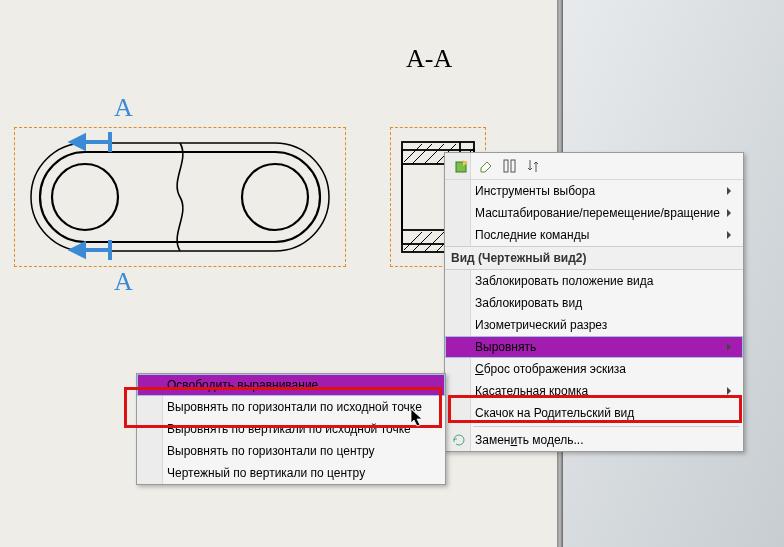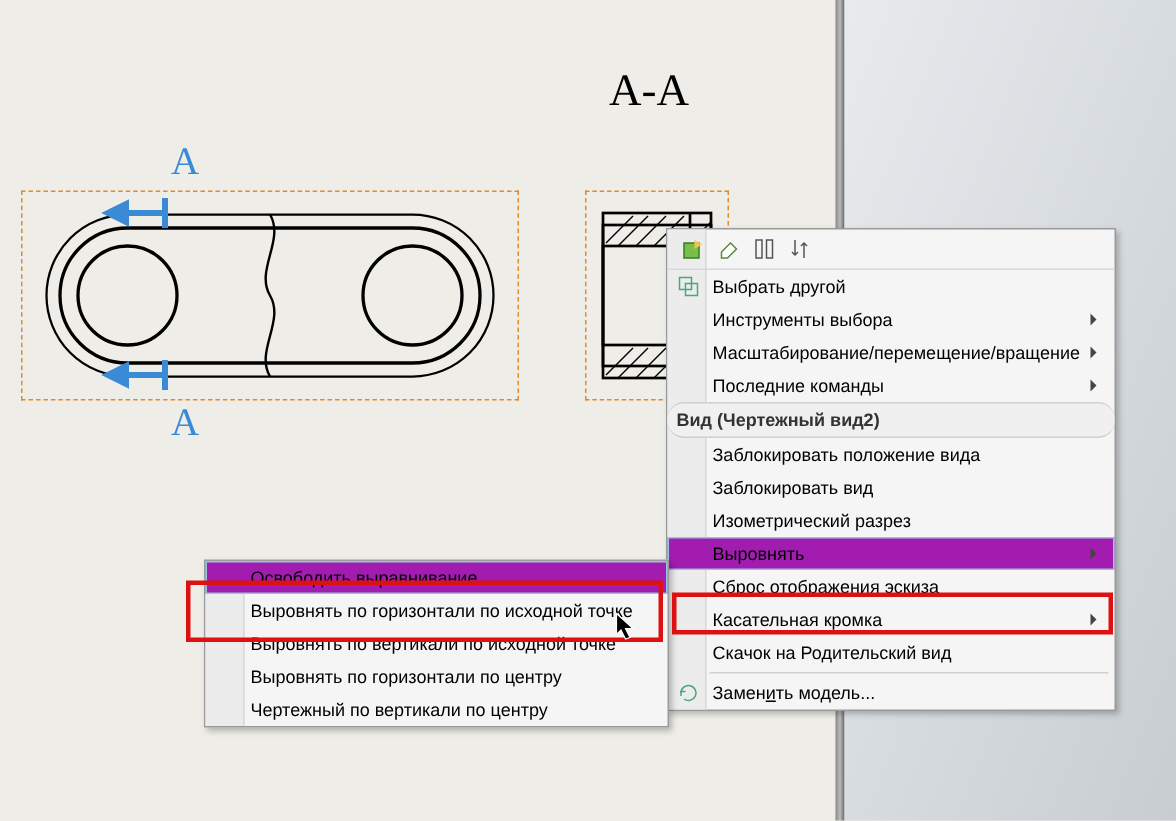--- a/index.html
+++ b/index.html
@@ -1,20 +1,20 @@
 <!DOCTYPE html>
 <html><head>
 <meta charset="utf-8">
 <style>
   html,body{margin:0;padding:0;width:784px;height:547px;overflow:hidden;font-family:"Segoe UI",Tahoma,sans-serif;font-size:12px;background:#eeede7;}
   *{box-sizing:border-box;}
   .drawing{position:absolute;left:0;top:0;right:0;bottom:0;}
   .paper-edge{position:absolute;left:557px;top:0;bottom:0;width:6px;background:linear-gradient(to right,#888,#bbb,#666);}
   .paper-bg{position:absolute;left:563px;top:0;right:0;bottom:0;background:linear-gradient(to bottom right,#e8ebee,#c7cdd1);}
-  .section-label{position:absolute;left:406px;top:44px;font-size:30px;font-family:"Times New Roman",serif;font-weight:500;color:#000;}
+  .section-label{position:absolute;left:406px;top:44px;font-size:26px;font-family:"Times New Roman",serif;font-weight:500;color:#000;}
   .sel-box{position:absolute;border:1px dashed #e08a2e;}
   #sel1{left:14px;top:127px;width:332px;height:140px;}
   #sel2{left:390px;top:127px;width:96px;height:140px;}
   svg.part{position:absolute;}
   .ctx-menu{position:absolute;background:#f5f5f5;border:1px solid #9a9a9a;box-shadow:2px 2px 4px rgba(0,0,0,.25);}
   .ctx-toolbar{display:flex;gap:6px;padding:4px 8px;border-bottom:1px solid #d8d8d8;}
   .ctx-toolbar .tb-btn{width:18px;height:18px;display:flex;align-items:center;justify-content:center;}
   .ctx-item{display:flex;align-items:center;height:22px;padding:0 20px 0 30px;position:relative;white-space:nowrap;}
   .ctx-item .ico{position:absolute;left:6px;width:16px;height:16px;display:flex;align-items:center;justify-content:center;}
   .ctx-item.hasub::after{content:"";position:absolute;right:8px;top:50%;margin-top:-4px;border:4px solid transparent;border-left-color:#444;}
@@ -109,39 +109,30 @@
           <rect x="9" y="2" width="4" height="12" fill="none" stroke="#555"></rect>
         </svg>
       </div>
     <div class="tb-btn">
         <svg width="16" height="16">
           <path d="M4 2 v10 M2 10 l2 2 2-2 M10 14 v-10 M8 6 l2 -2 2 2" stroke="#555" fill="none"></path>
         </svg>
       </div>
   </div>
   <div style="position:relative">
-    <div class="ctx-item">
-      <span class="ico">
-          <svg width="14" height="14">
-            <rect x="1" y="1" width="8" height="8" fill="none" stroke="#4a7"></rect>
-            <rect x="5" y="5" width="8" height="8" fill="none" stroke="#4a7"></rect>
-          </svg>
-        </span>
-      <span>Выбрать другой</span>
-    </div>
     <div class="ctx-item hasub">
         <span>Инструменты выбора</span>
       </div>
     <div class="ctx-item hasub">
         <span>Масштабирование/перемещение/вращение</span>
       </div>
     <div class="ctx-item hasub">
         <span>Последние команды</span>
       </div>
-    <div class="ctx-header" style="margin-left:-0px;padding-left:6px;border-top:1px solid #cfcfcf;border-bottom:1px solid #cfcfcf;background:#f0f0f0;position:relative;border-radius:11px;">Вид (Чертежный вид2)</div>
+    <div class="ctx-header" style="margin-left:-0px;padding-left:6px;border-top:1px solid #cfcfcf;border-bottom:1px solid #cfcfcf;background:#f0f0f0;position:relative;">Вид (Чертежный вид2)</div>
     <div class="ctx-item">
         <span>Заблокировать положение вида</span>
       </div>
     <div class="ctx-item">
         <span>Заблокировать вид</span>
       </div>
     <div class="ctx-item">
         <span>Изометрический разрез</span>
       </div>
     <div class="ctx-item hasub hover">

